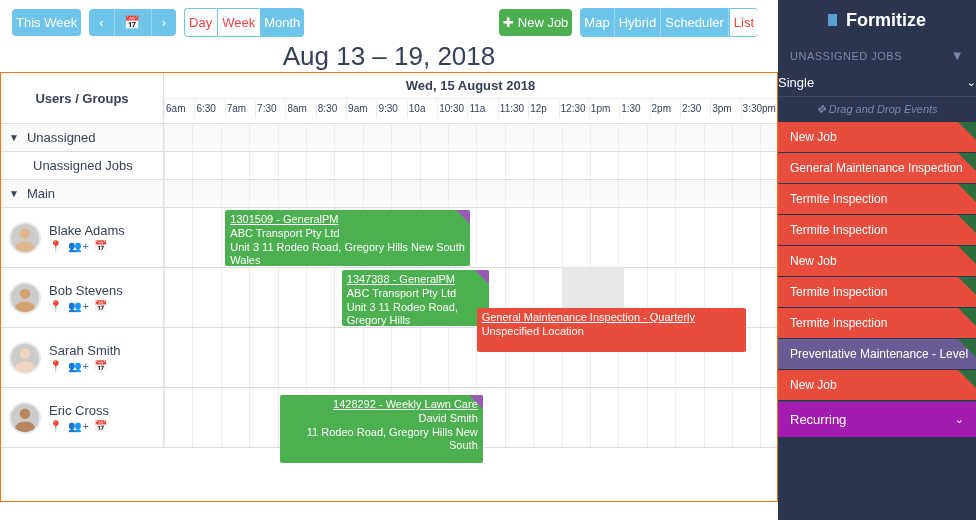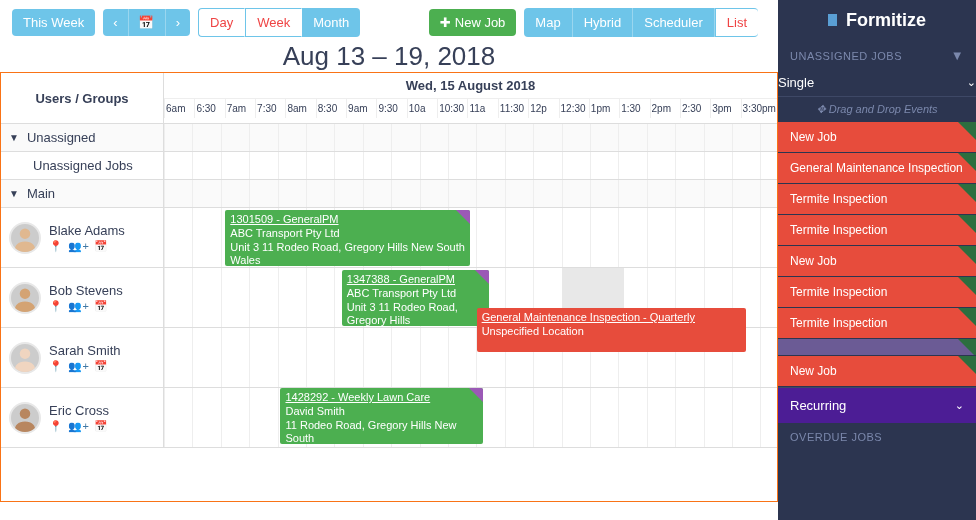--- a/index.html
+++ b/index.html
@@ -1,20 +1,20 @@
 <!DOCTYPE html>
 <html><head>
 <meta charset="utf-8">
 <style>
 * { box-sizing: border-box; margin: 0; padding: 0; font-family: -apple-system, "Helvetica Neue", Arial, sans-serif; }
 body { background: #fff; width: 976px; height: 520px; overflow: hidden; position: relative; }
 
 
 .toolbar { display: flex; gap: 8px; padding: 8px 12px; align-items: center; }
-.btn { padding: 6px 11px; border-radius: 4px; font-size: 13px; border: none; cursor: pointer; display: inline-flex; align-items: center; gap: 4px; }
+.btn { padding: 6px 4px; border-radius: 4px; font-size: 13px; border: none; cursor: pointer; display: inline-flex; align-items: center; gap: 4px; }
 .btn-lightblue { background: #6ec5e9; color: #fff; }
 .btn-white { background: #fff; color: #ef4444; border: 1px solid #6ec5e9; }
 .btn-group { display: flex; }
 .btn-group .btn { border-radius: 0; border-right: 1px solid rgba(255,255,255,0.3); }
 .btn-group .btn:first-child { border-radius: 4px 0 0 4px; }
 .btn-group .btn:last-child { border-radius: 0 4px 4px 0; border-right: none; }
 .btn-group-arrows .btn { padding: 6px 10px; }
 .btn-green { background: #4CAF50; color: #fff; font-weight: 500; }
 .spacer { flex: 1; }
 
@@ -62,21 +62,21 @@
 .side { width: 198px; background: #2c3550; color: #fff; display: flex; flex-direction: column; position: absolute; right: 0; top: 0; bottom: 0; }
 .side-brand { height: 40px; display: flex; align-items: center; justify-content: center; font-size: 18px; font-weight: 600; }
 .brand-logo { width: 18px; height: 12px; background: linear-gradient(to right, #5a9fd4 50%, #2c3550 50%); }
 .side-section { font-size: 11px; color: #7b88ac; padding: 8px 12px 6px; display: flex; justify-content: space-between; align-items: center; letter-spacing: 0.5px; }
 .side-select { padding: 6px 0; font-size: 13px; color: #fff; border-bottom: 1px solid #3e4866; display: flex; justify-content: space-between; align-items: center; }
 .side-hint { text-align: center; font-size: 11px; color: #7b88ac; font-style: italic; padding: 6px; }
 .side-list { overflow: hidden; }
 .side-item { background: #e74c3c; color: #fff; font-size: 12px; padding: 8px 12px; margin-bottom: 1px; position: relative; white-space: nowrap; overflow: hidden; }
 .side-item.purple { background: #6b5b95; }
 .side-item .corner-tl { position: absolute; top: 0; right: 0; width: 0; height: 0; border-left: 18px solid transparent; border-top: 18px solid #2c6e3f; }
-.side-collapse { background: #4c1d95; color: #fff; font-size: 13px; padding: 10px 12px; display: flex; justify-content: space-between; align-items: center; border-top: 1px solid #3e4866; }
+.side-collapse { background: #a21caf; color: #fff; font-size: 13px; padding: 10px 12px; display: flex; justify-content: space-between; align-items: center; border-top: 1px solid #3e4866; }
 .chev { font-size: 11px; }
 .funnel-icon { font-size: 13px; }
 </style>
 </head>
 <body>
 
 <div class="toolbar">
   <button class="btn btn-lightblue">This Week</button>
   <div class="btn-group btn-group-arrows">
     <button class="btn btn-lightblue">
@@ -241,21 +241,21 @@
             <div class="user-info">
               <span class="user-name">Eric Cross</span>
               <div class="user-icons">
                 <span>📍</span>
                 <span>👥+</span>
                 <span>📅</span>
               </div>
             </div>
           </div>
           <div class="cal-row-cells">
-            <div class="job job-green" style="left: 19%; width: 33%; top: 0; height: 56px;">
+            <div class="job job-green" style="left: 19%; width: 33%; top: 7px; height: 68px; text-align: right;">
               <div class="corner"></div>
               <div class="job-title">1428292 - Weekly Lawn Care</div>
               <div>David Smith</div>
               <div>11 Rodeo Road, Gregory Hills New South</div>
             </div>
           </div>
         </div>
       </div>
   </div>
   <div style="width:198px"></div>
@@ -279,23 +279,20 @@
     <span>Drag and Drop Events</span>
   </div>
   <div class="side-list" id="side-list">
       <div class="side-item"><span>New Job</span><div class="corner-tl"></div></div>
       <div class="side-item"><span>General Maintenance Inspection</span><div class="corner-tl"></div></div>
       <div class="side-item"><span>Termite Inspection</span><div class="corner-tl"></div></div>
       <div class="side-item"><span>Termite Inspection</span><div class="corner-tl"></div></div>
       <div class="side-item"><span>New Job</span><div class="corner-tl"></div></div>
       <div class="side-item"><span>Termite Inspection</span><div class="corner-tl"></div></div>
       <div class="side-item"><span>Termite Inspection</span><div class="corner-tl"></div></div>
-      <div class="side-item purple"><div class="corner-tl"></div></div>
+      <div class="side-item purple"><span>Preventative Maintenance - Level</span><div class="corner-tl"></div></div>
       <div class="side-item"><span>New Job</span><div class="corner-tl"></div></div>
     </div>
   <div class="side-collapse">
     <span>Recurring</span>
     <span class="chev">⌄</span>
   </div>
-  <div class="side-section">
-    <span>OVERDUE JOBS</span>
-  </div>
 </div>
 
 </body></html>

